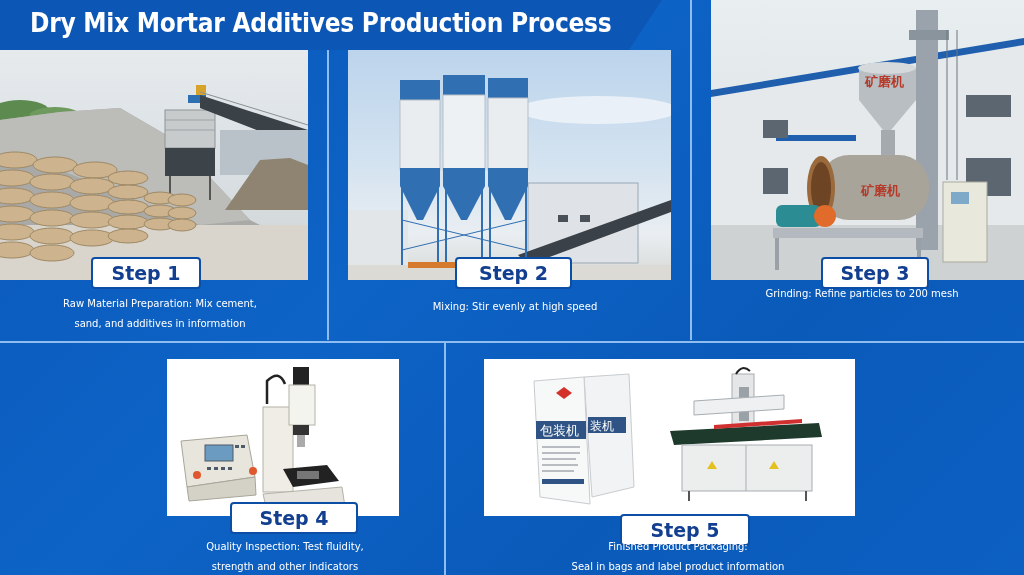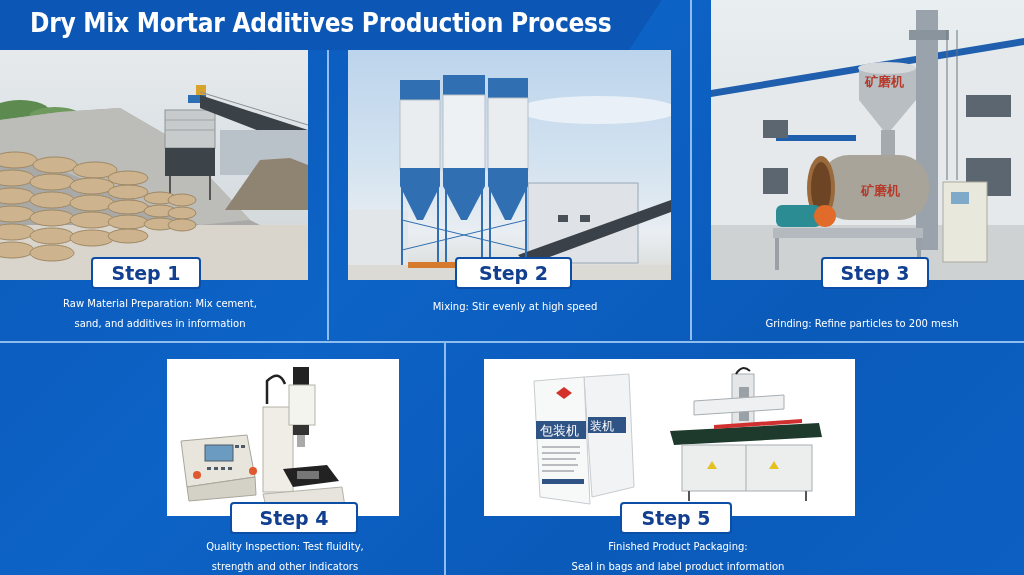--- a/index.html
+++ b/index.html
@@ -205,21 +205,21 @@
   <div>Raw Material Preparation: Mix cement,</div>
   <div>sand, and additives in information</div>
 </div>
 
 <div class="step-badge" style="left:455px;top:257px;width:117px;">Step 2</div>
 <div class="caption" style="left:340px;top:297px;width:350px;">
   <div>Mixing: Stir evenly at high speed</div>
 </div>
 
 <div class="step-badge" style="left:821px;top:257px;width:108px;">Step 3</div>
-<div class="caption" style="left:700px;top:314px;width:324px;">
+<div class="caption" style="left:700px;top:284px;width:324px;">
   <div>Grinding: Refine particles to 200 mesh</div>
 </div>
 
 <div class="divider-h" style="left:0;top:341px;width:1024px;"></div>
 <div class="divider-v" style="left:444px;top:343px;height:232px;"></div>
 
 <div class="photo white-card" style="left:167px;top:359px;width:232px;height:157px;">
   <svg width="232" height="157" viewBox="0 0 232 157">
 
     <polygon points="14,82 80,76 88,118 20,128" fill="#e8e6dc" stroke="#a8a69a"></polygon>
@@ -280,20 +280,20 @@
     <polygon points="186,72 335,64 338,78 190,86" fill="#1d3a2c"></polygon>
     <polygon points="230,66 318,60 318,64 230,70" fill="#d03030"></polygon>
     <rect x="198" y="86" width="130" height="46" fill="#eceeee" stroke="#a7adb2"></rect>
     <line x1="262" y1="86" x2="262" y2="132" stroke="#a7adb2"></line>
     <polygon points="228,102 233,110 223,110" fill="#e3c21e"></polygon>
     <polygon points="290,102 295,110 285,110" fill="#e3c21e"></polygon>
     <line x1="205" y1="132" x2="205" y2="142" stroke="#555" stroke-width="2"></line>
     <line x1="322" y1="132" x2="322" y2="142" stroke="#555" stroke-width="2"></line>
   </svg>
 </div>
-<div class="step-badge" style="left:620px;top:502px;width:112px;">Step 5</div>
+<div class="step-badge" style="left:620px;top:514px;width:130px;">Step 5</div>
 <div class="caption" style="left:448px;top:537px;width:460px;">
   <div>Finished Product Packaging:</div>
   <div>Seal in bags and label product information</div>
 </div>
 
 <div class="title-banner"></div>
 <div class="title-text">Dry Mix Mortar Additives Production Process</div>
 
 </body></html>

